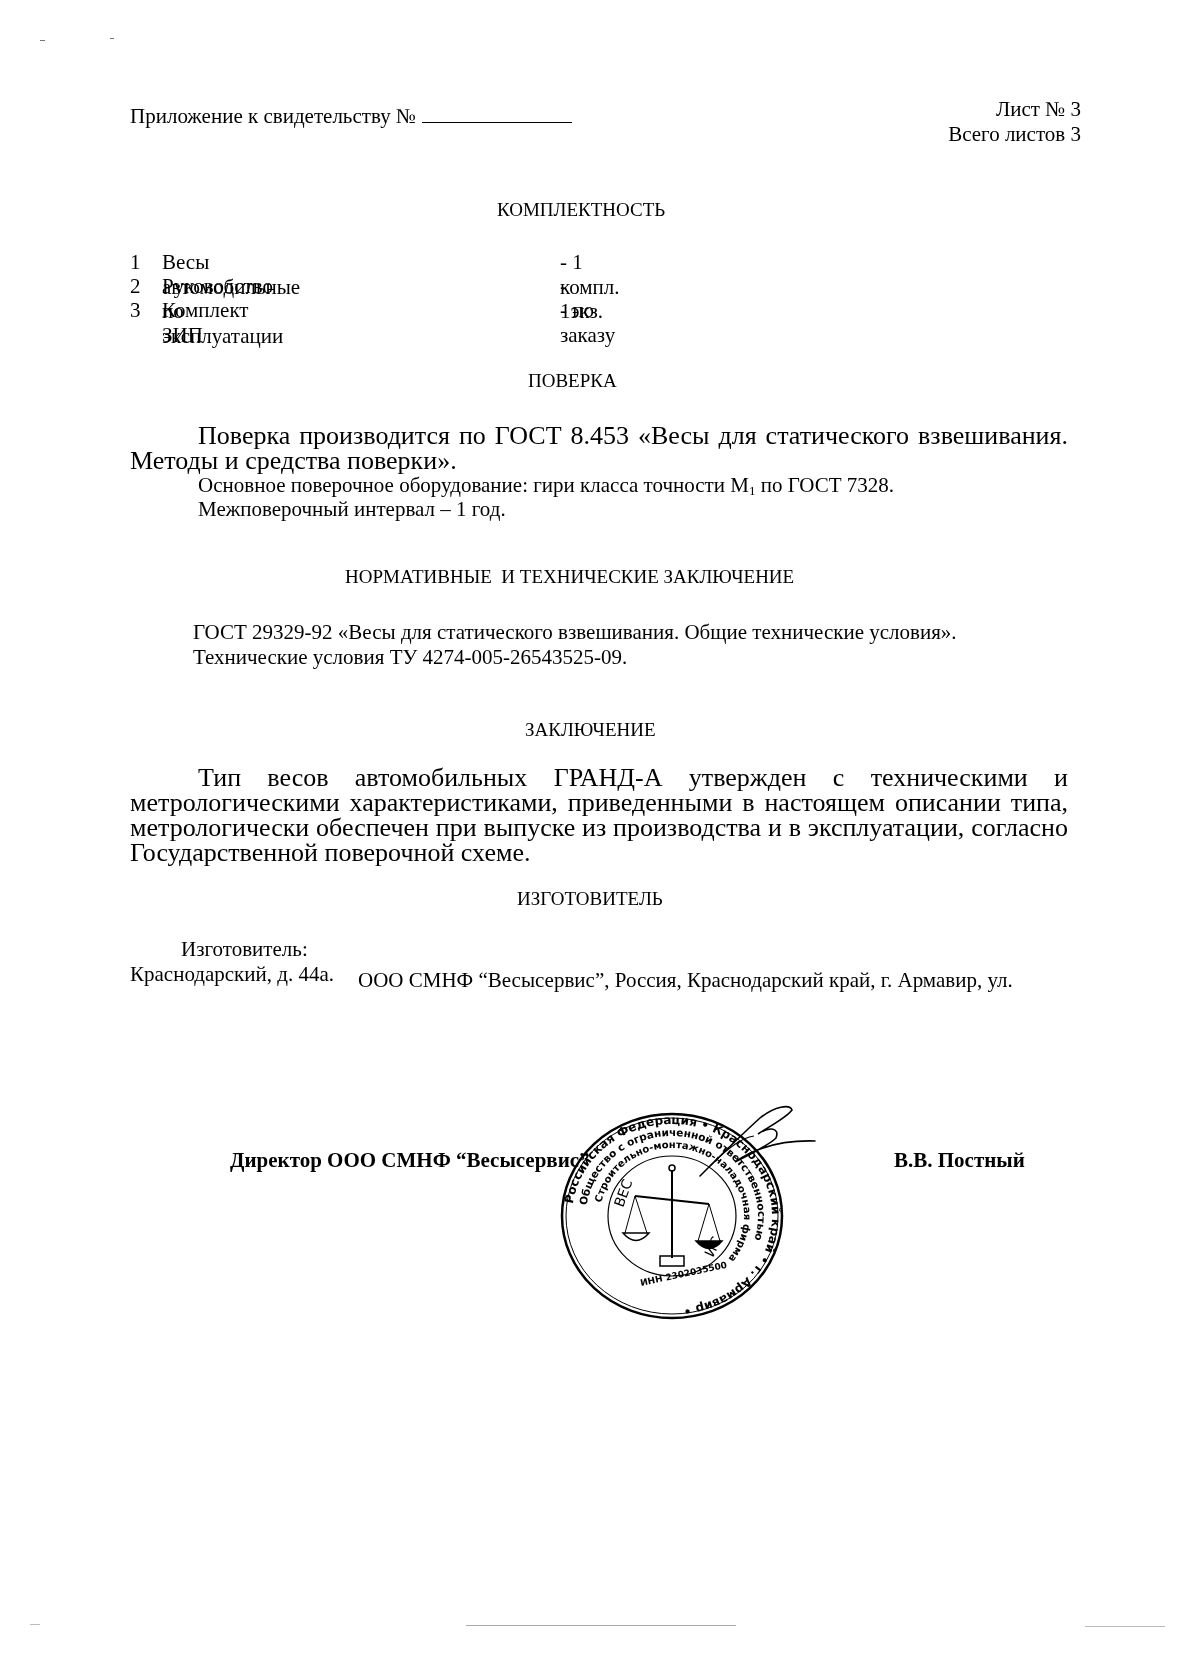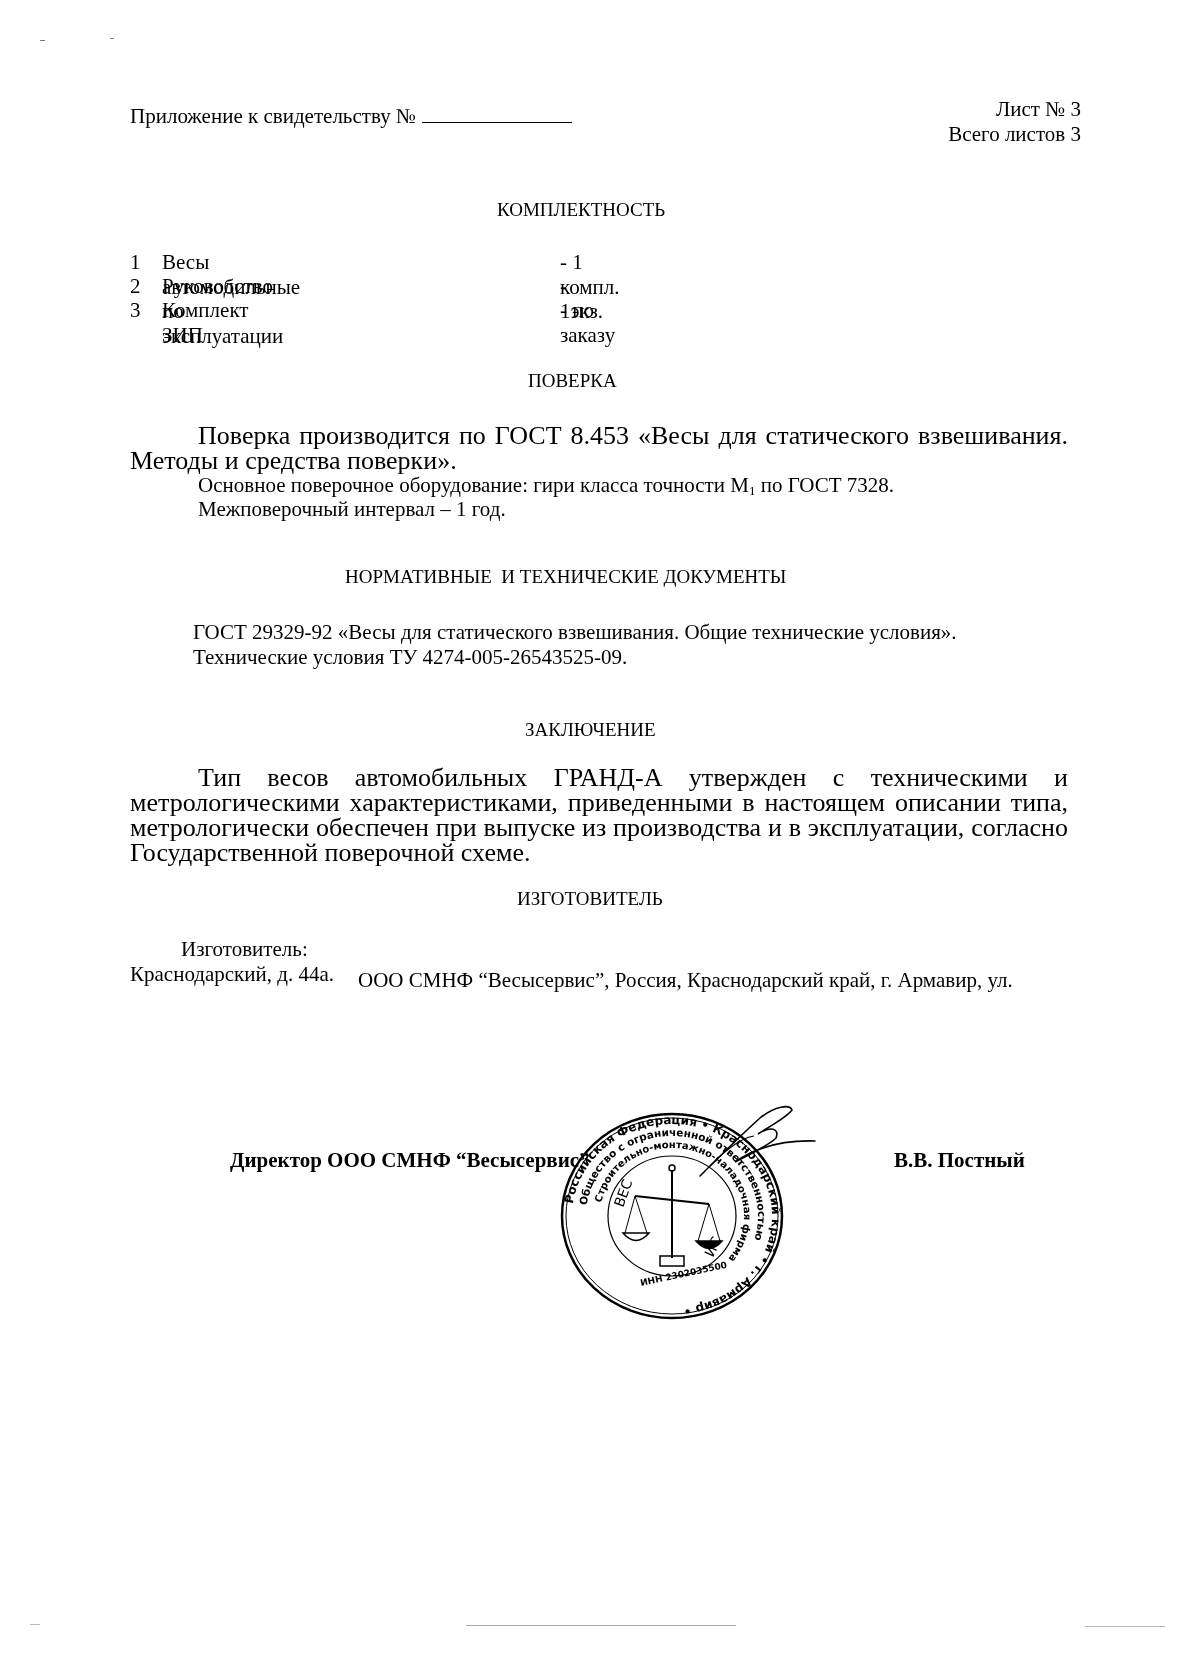--- a/index.html
+++ b/index.html
@@ -93,21 +93,21 @@
   <span class="list-num">3</span>
   <span class="list-name">Комплект ЗИП</span>
   <span class="list-qty">- по заказу</span>
 </div>
 
 <div class="abs heading" style="left:528px; top:368px;">ПОВЕРКА</div>
 <div class="para indent" style="top:423px;">Поверка производится по ГОСТ 8.453 «Весы для статического взвешивания. Методы и средства поверки».</div>
 <div class="para-line" style="top:473px;"><span>Основное поверочное оборудование: гири класса точности М</span><sub class="small">1</sub><span> по ГОСТ 7328.</span></div>
 <div class="para-line" style="top:497px;">Межповерочный интервал – 1 год.</div>
 
-<div class="abs heading" style="left:345px; top:564px; white-space:pre;">НОРМАТИВНЫЕ  И ТЕХНИЧЕСКИЕ ДОКУМЕНТЫ</div>
+<div class="abs heading" style="left:345px; top:564px; white-space:pre;">НОРМАТИВНЫЕ  И ТЕХНИЧЕСКИЕ ЗАКЛЮЧЕНИЕ</div>
 <div class="para-line" style="left:193px; top:620px;">ГОСТ 29329-92 «Весы для статического взвешивания. Общие технические условия».</div>
 <div class="para-line" style="left:193px; top:645px;">Технические условия ТУ 4274-005-26543525-09.</div>
 
 <div class="abs heading" style="left:525px; top:717px;">ЗАКЛЮЧЕНИЕ</div>
 <div class="para indent" style="top:765px;">Тип весов автомобильных ГРАНД-А утвержден с техническими и метрологическими характеристиками, приведенными в настоящем описании типа, метрологически обеспечен при выпуске из производства и в эксплуатации, согласно Государственной поверочной схеме.</div>
 
 <div class="abs heading" style="left:517px; top:886px;">ИЗГОТОВИТЕЛЬ</div>
 <div class="para-line" style="left:181px; top:937px;">Изготовитель:</div>
 <div class="para-line" style="left:358px; top:937px;margin-top:31px;">ООО СМНФ “Весысервис”, Россия, Краснодарский край, г. Армавир, ул.</div>
 <div class="para-line" style="left:130px; top:962px;">Краснодарский, д. 44а.</div>

